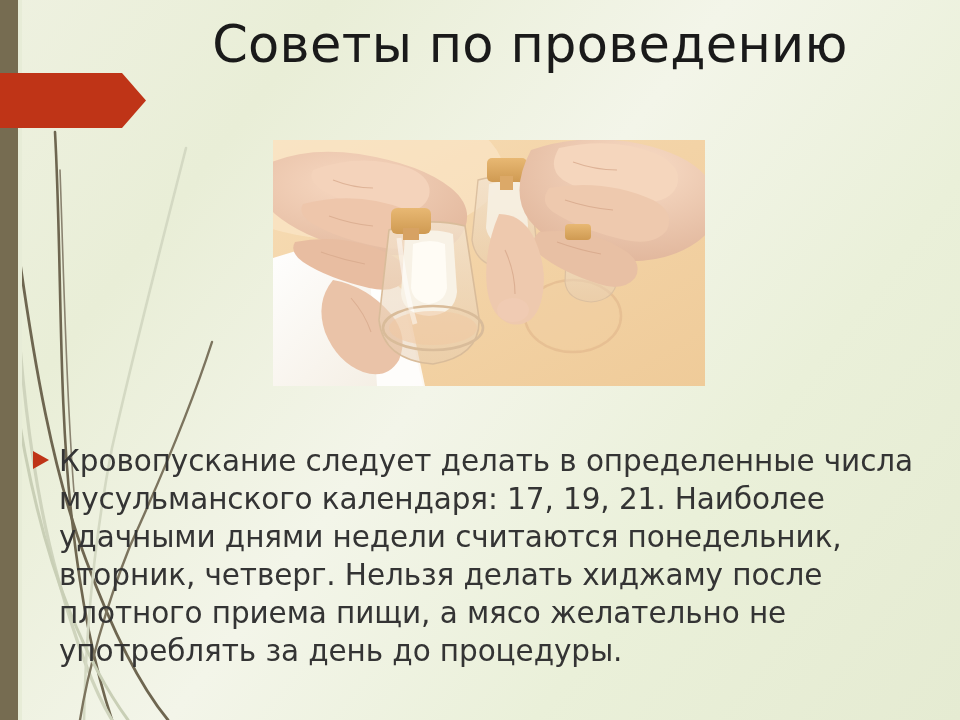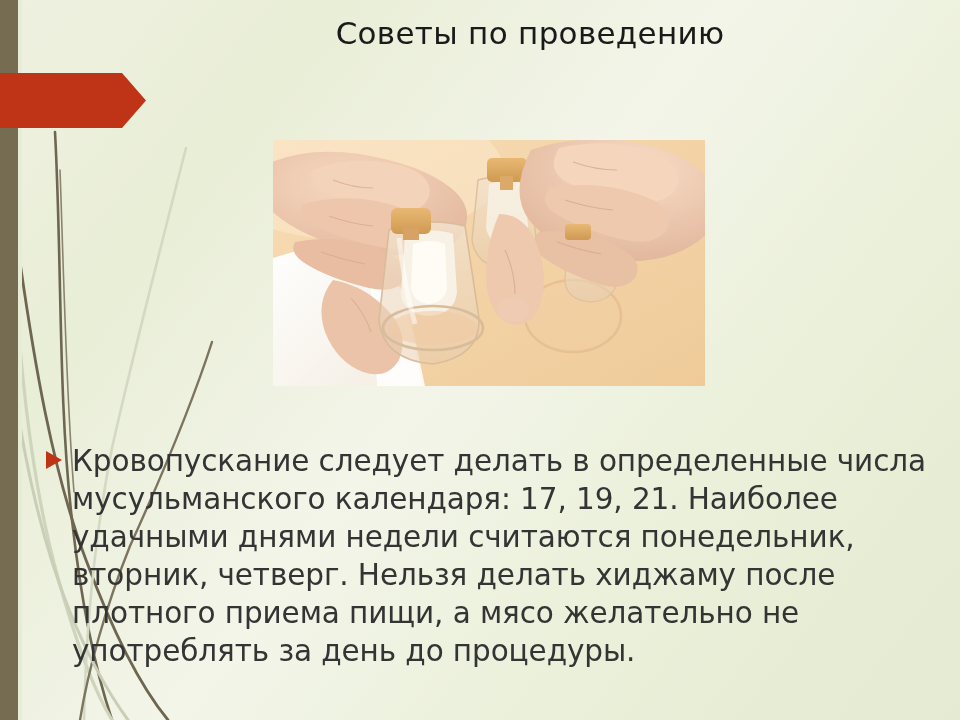--- a/index.html
+++ b/index.html
@@ -48,21 +48,21 @@
   }
 
   
   .title {
     position: absolute;
     left: 200px;
     top: 14px;
     width: 660px;
     text-align: center;
     color: #1a1a1a;
-    font-size: 31px;
+    font-size: 51px;
     line-height: 1.23;
     letter-spacing: 0.3px;
     font-weight: 400;
     font-family: "DejaVu Sans", sans-serif;
   }
 
   
   .photo-wrap {
     position: absolute;
     left: 273px;
@@ -74,21 +74,21 @@
   }
   .photo {
     position: absolute;
     left: 0; top: 0;
     width: 432px; height: 246px;
   }
 
   
   .bullet-row {
     position: absolute;
-    left: 46px;
+    left: 33px;
     top: 443px;
     width: 880px;
     display: flex;
     align-items: flex-start;
   }
   .bullet-marker {
     flex: 0 0 auto;
     width: 0; height: 0;
     margin-top: 8px;
     margin-right: 10px;

